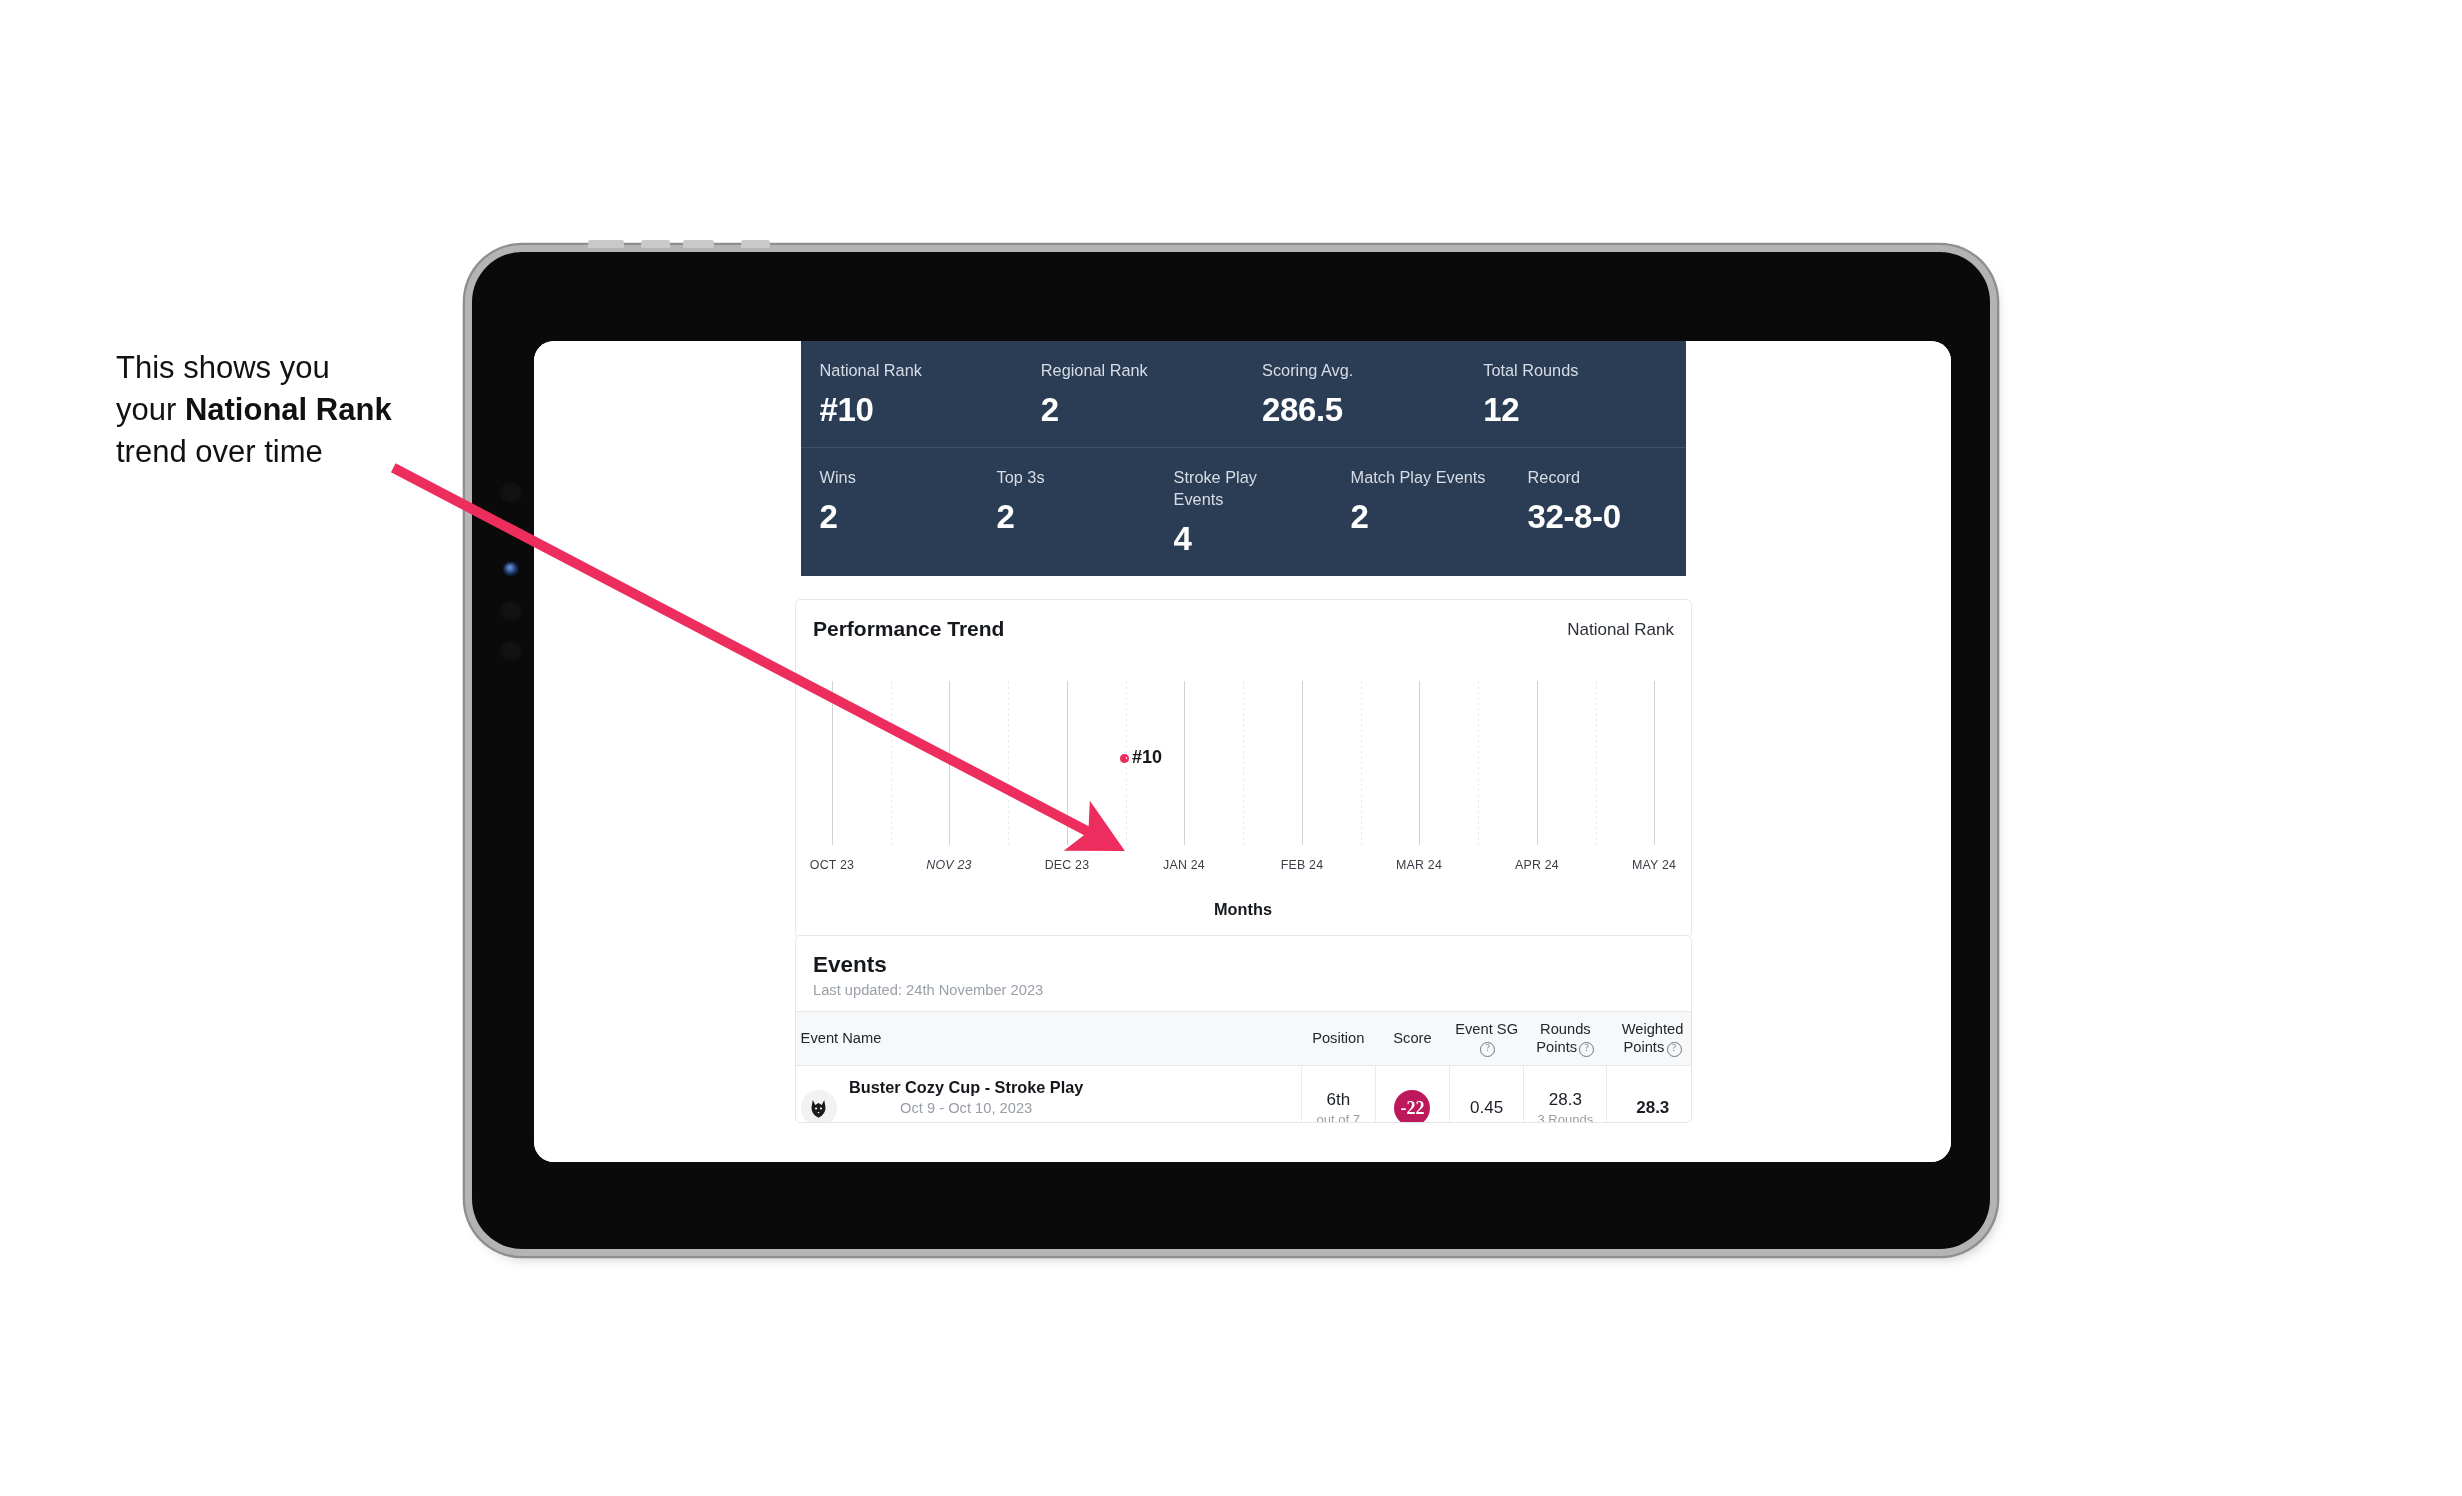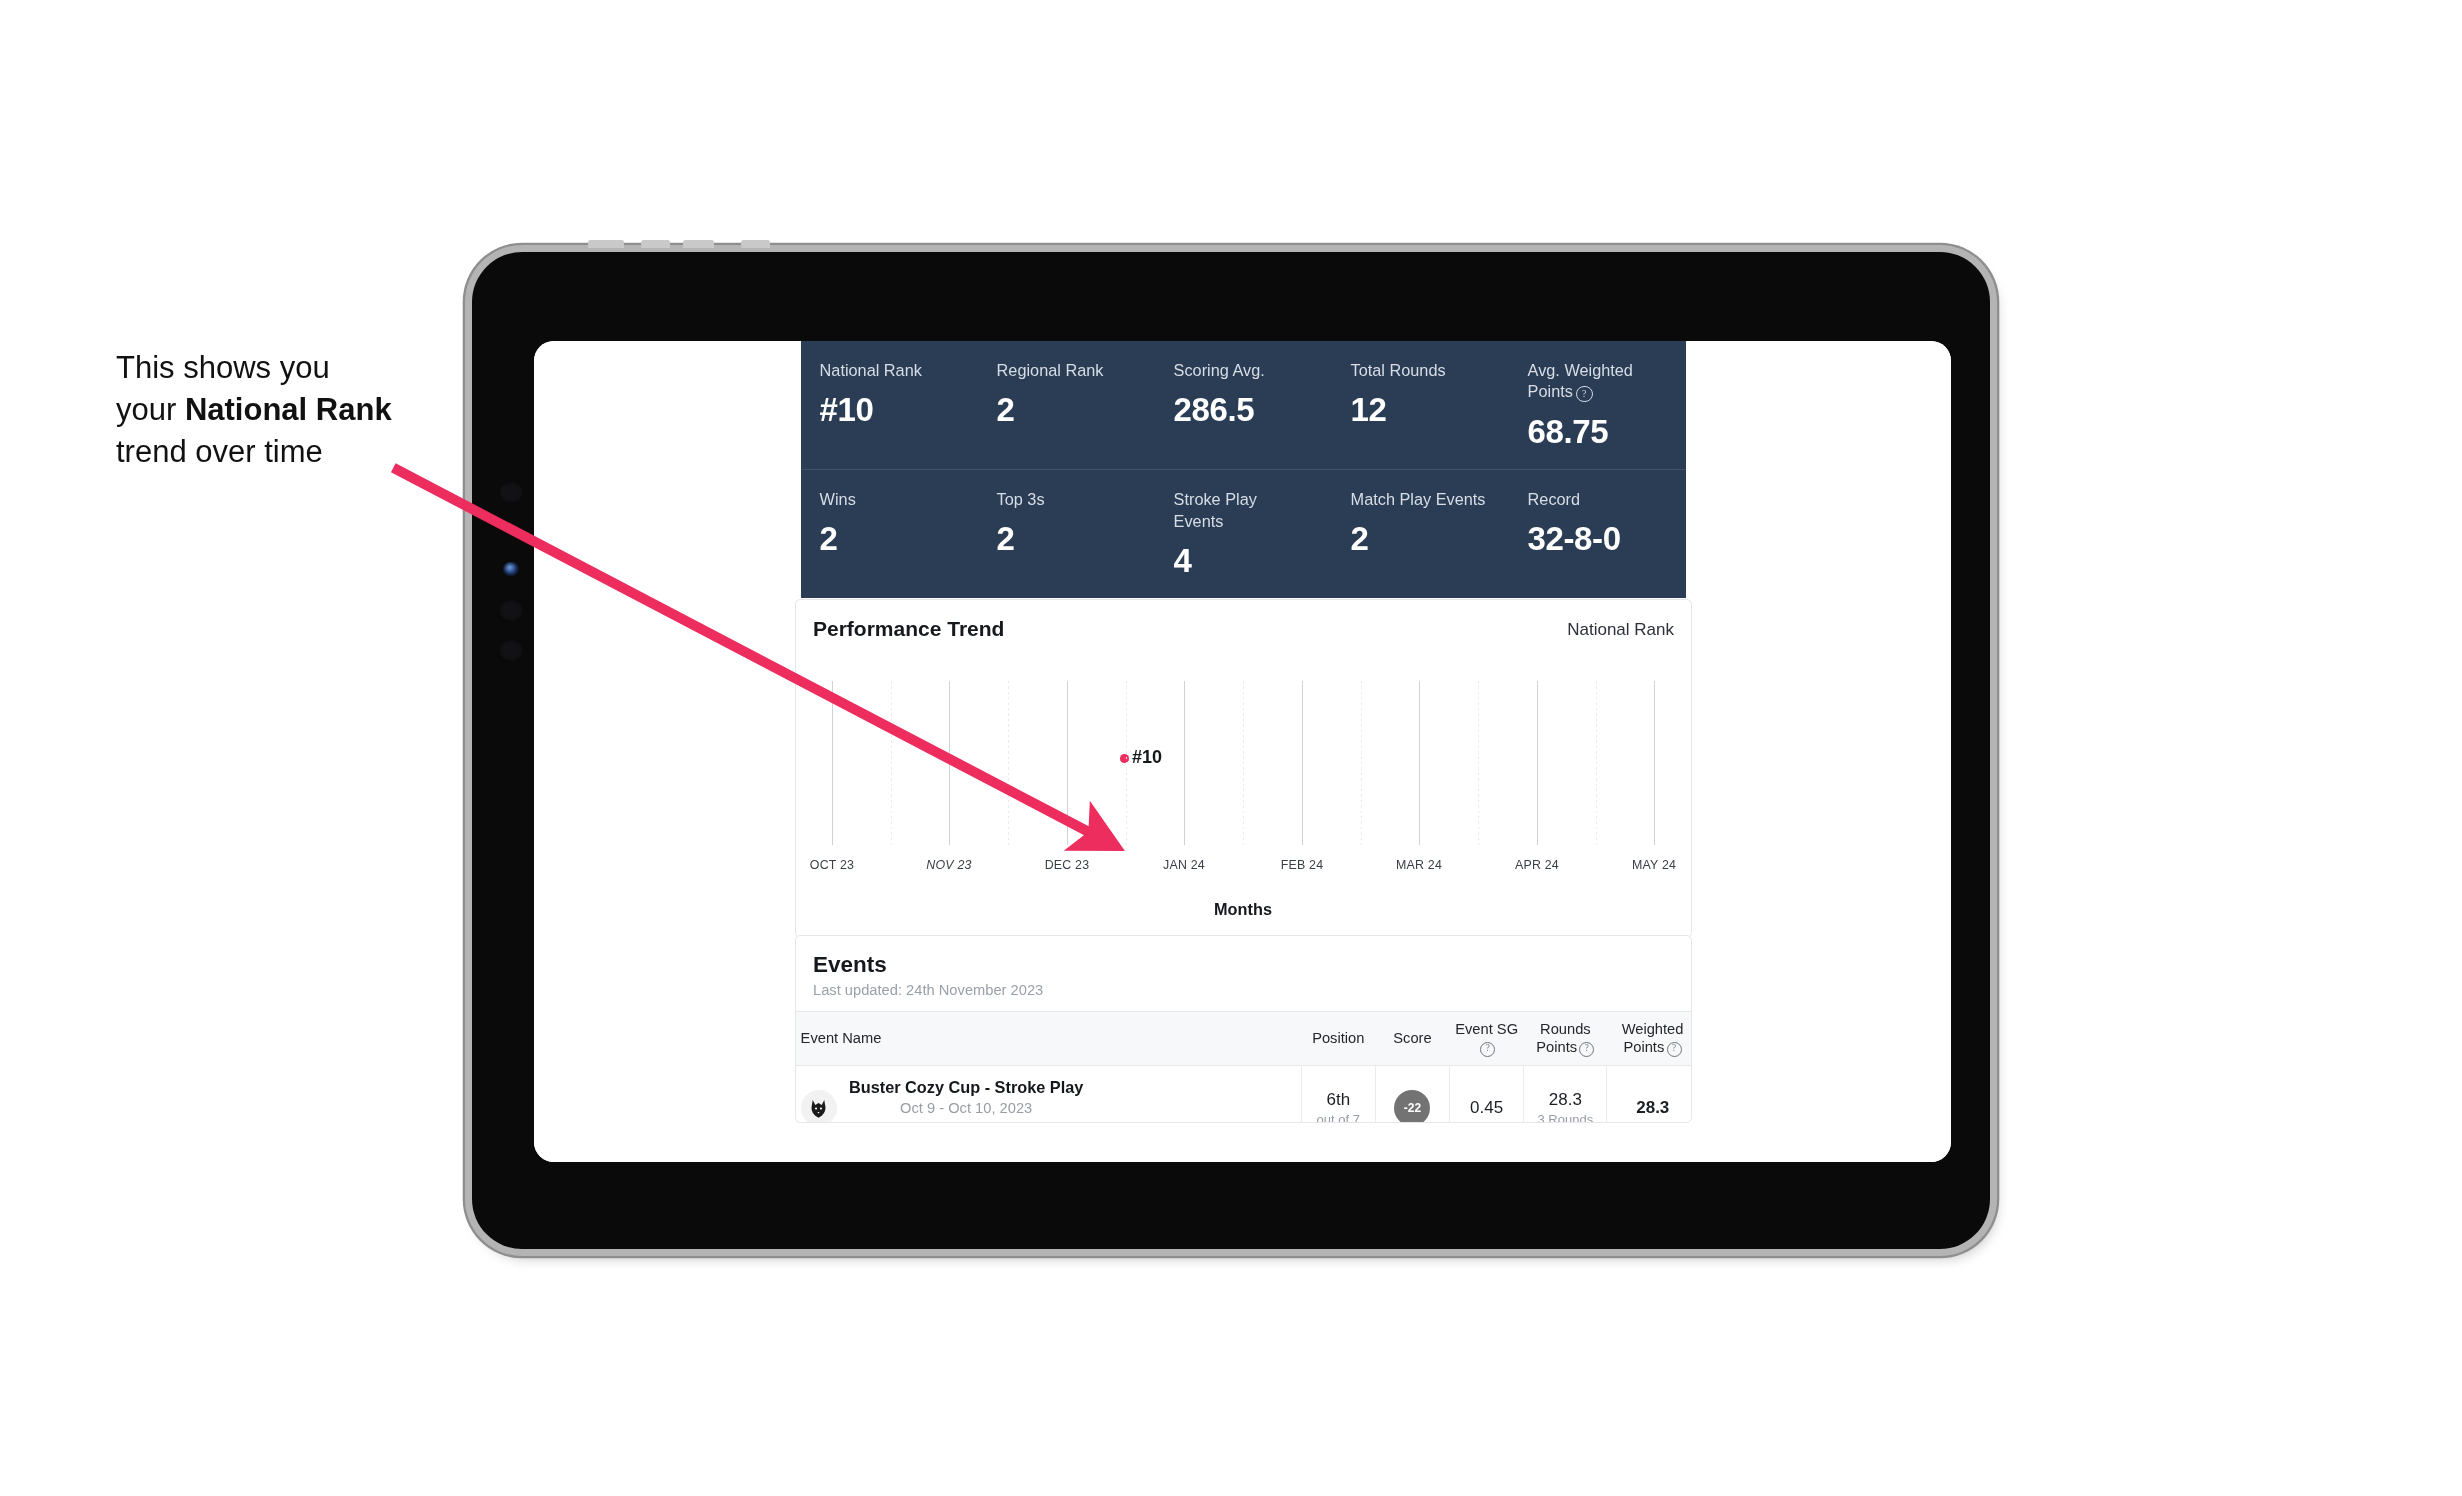--- a/index.html
+++ b/index.html
@@ -314,24 +314,25 @@
 
   .pos-main { font-size: 17px; color: #1b1f25; }
   .pos-sub  { font-size: 13px; color: #979da5; margin-top: 1.5px; }
 
   .score-badge {
     display: inline-flex;
     align-items: center;
     justify-content: center;
     width: 36px; height: 36px;
     border-radius: 50%;
-    background: #737373;
+    background: #be185d;
     color: #ffffff;
-    font-size: 12px;
-    font-weight: bold;
+    font-size: 18px;
+    font-weight: bold;
+    font-family: Liberation Serif, serif;
   }
   .total-main { font-size: 17px; }
   .total-sub  { font-size: 13px; color: #979da5; margin-top: 1.5px; }
   .wt-main    { font-size: 17px; font-weight: bold; }
 
   th .qm {
     display: inline-block;
     width: 13px; height: 13px;
     border: 1.2px solid #6e757e;
     border-radius: 50%;
@@ -389,24 +390,20 @@
             <div class="stat-label">Regional Rank</div>
             <div class="stat-value">2</div>
           </div>
           <div class="stat-cell">
             <div class="stat-label">Scoring Avg.</div>
             <div class="stat-value">286.5</div>
           </div>
           <div class="stat-cell">
             <div class="stat-label">Total Rounds</div>
             <div class="stat-value">12</div>
-          </div>
-          <div class="stat-cell">
-            <div class="stat-label"><span>Avg. Weighted Points</span><span class="qmark">?</span></div>
-            <div class="stat-value">68.75</div>
           </div>
         </div>
 
         <div class="stat-row">
           <div class="stat-cell">
             <div class="stat-label">Wins</div>
             <div class="stat-value">2</div>
           </div>
           <div class="stat-cell">
             <div class="stat-label">Top 3s</div>

